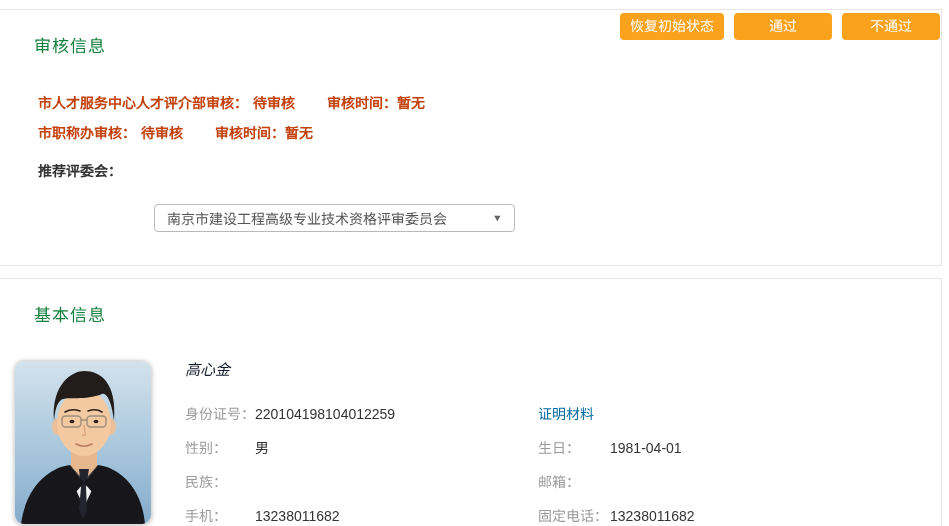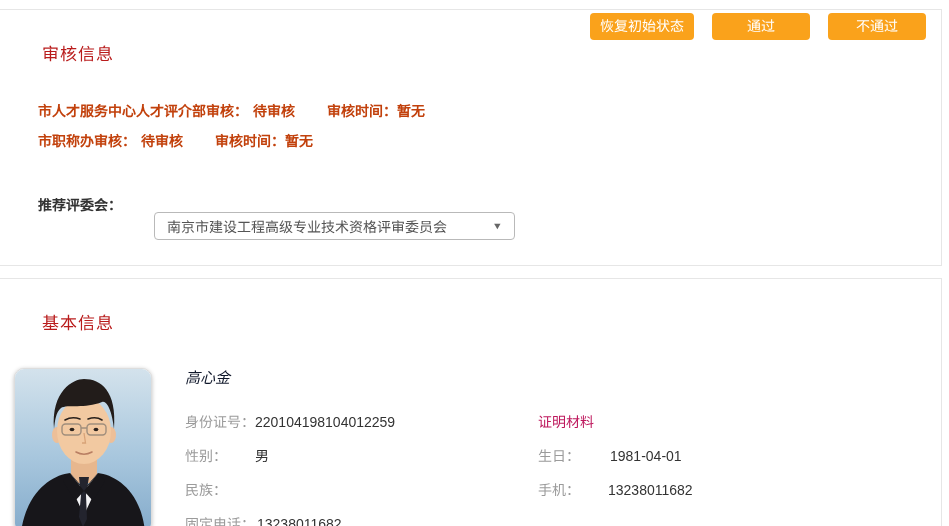--- a/index.html
+++ b/index.html
@@ -21,33 +21,33 @@
     position: relative;
   }
   .card-audit {
     height: 257px;
     border-bottom: 1px solid #e6e6e6;
     margin-bottom: 12px;
   }
   .card-basic { height: 303px; }
 
   .section-title {
-    margin: 12px;
+    margin: 4px;
     padding: 18px 0 0 30px;
     font-size: 17px;
     font-weight: 400;
-    color: #b91c1c;
+    color: #15803d;
     letter-spacing: 1px;
   }
 
   .btn-row {
     position: absolute;
-    top: 3px; right: 15px;
+    top: 3px; right: 1px;
     display: flex;
-    gap: 18px;
+    gap: 10px;
   }
   .btn {
     min-width: 98px;
     height: 27px;
     padding: 0 10px;
     background: #faa21b;
     color: #fff;
     border: none;
     border-radius: 4px;
     font-size: 14px;
@@ -63,21 +63,21 @@
     color: #c2410c;
     line-height: 14px;
     margin-bottom: 16px;
     white-space: nowrap;
   }
   .audit-row .a-status { margin-left: 5px; }
   .audit-row .a-time-label { margin-left: 32px; }
 
   .committee-row {
     display: flex;
-    align-items: center;
+    align-items: flex-start;
     margin: 20px 0 0 38px;
   }
   .committee-label {
     font-size: 14px;
     font-weight: bold;
     color: #333;
     white-space: nowrap;
   }
   .select-box {
     width: 361px;
@@ -122,21 +122,21 @@
     grid-auto-rows: 34px;
     margin-top: 29px;
     align-items: start;
   }
   .field { font-size: 14px; line-height: 15px; white-space: nowrap; }
   .f-label { display: inline-block; color: #9b9b9b; }
   .fields-grid .col-l .f-label { width: 70px; }
   .fields-grid .col-r .f-label { width: 72px; }
   .f-value { color: #333; }
   .link {
-    color: #be185d;
+    color: #0369a1;
     font-size: 14px;
     text-decoration: none;
     cursor: pointer;
   }
 </style>
 </head>
 <body>
 
 <div class="page">
 
@@ -218,20 +218,23 @@
           <div class="field col-l">
             <span class="f-label">性别：</span><span class="f-value">男</span>
           </div>
           <div class="field col-r">
             <span class="f-label">生日：</span><span class="f-value">1981-04-01</span>
           </div>
 
           <div class="field col-l">
             <span class="f-label">民族：</span><span class="f-value"></span>
           </div>
+          <div class="field col-r">
+            <span class="f-label">邮箱：</span><span class="f-value"></span>
+          </div>
 
           <div class="field col-l">
             <span class="f-label">手机：</span><span class="f-value">13238011682</span>
           </div>
           <div class="field col-r">
             <span class="f-label">固定电话：</span><span class="f-value">13238011682</span>
           </div>
         </div>
       </div>
     </div>

